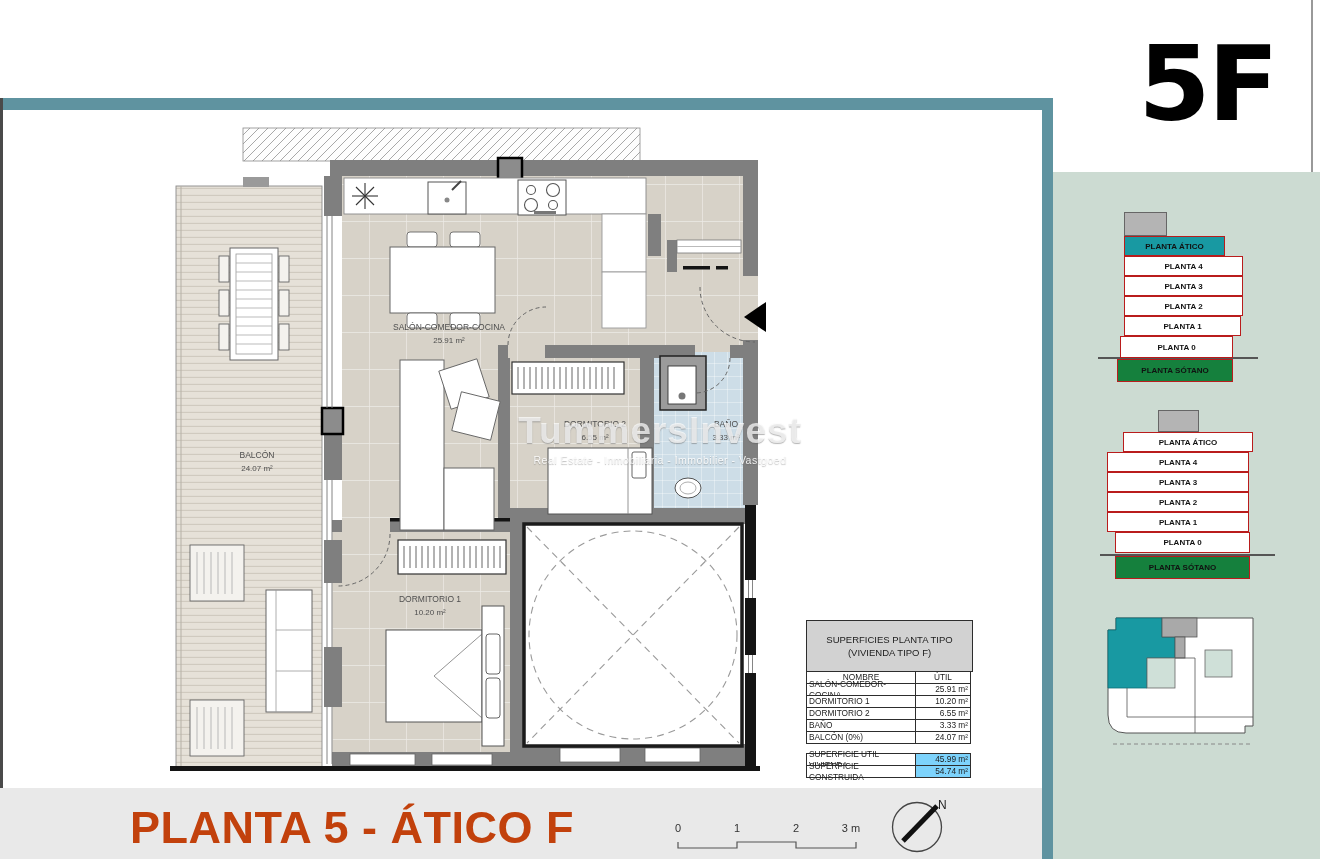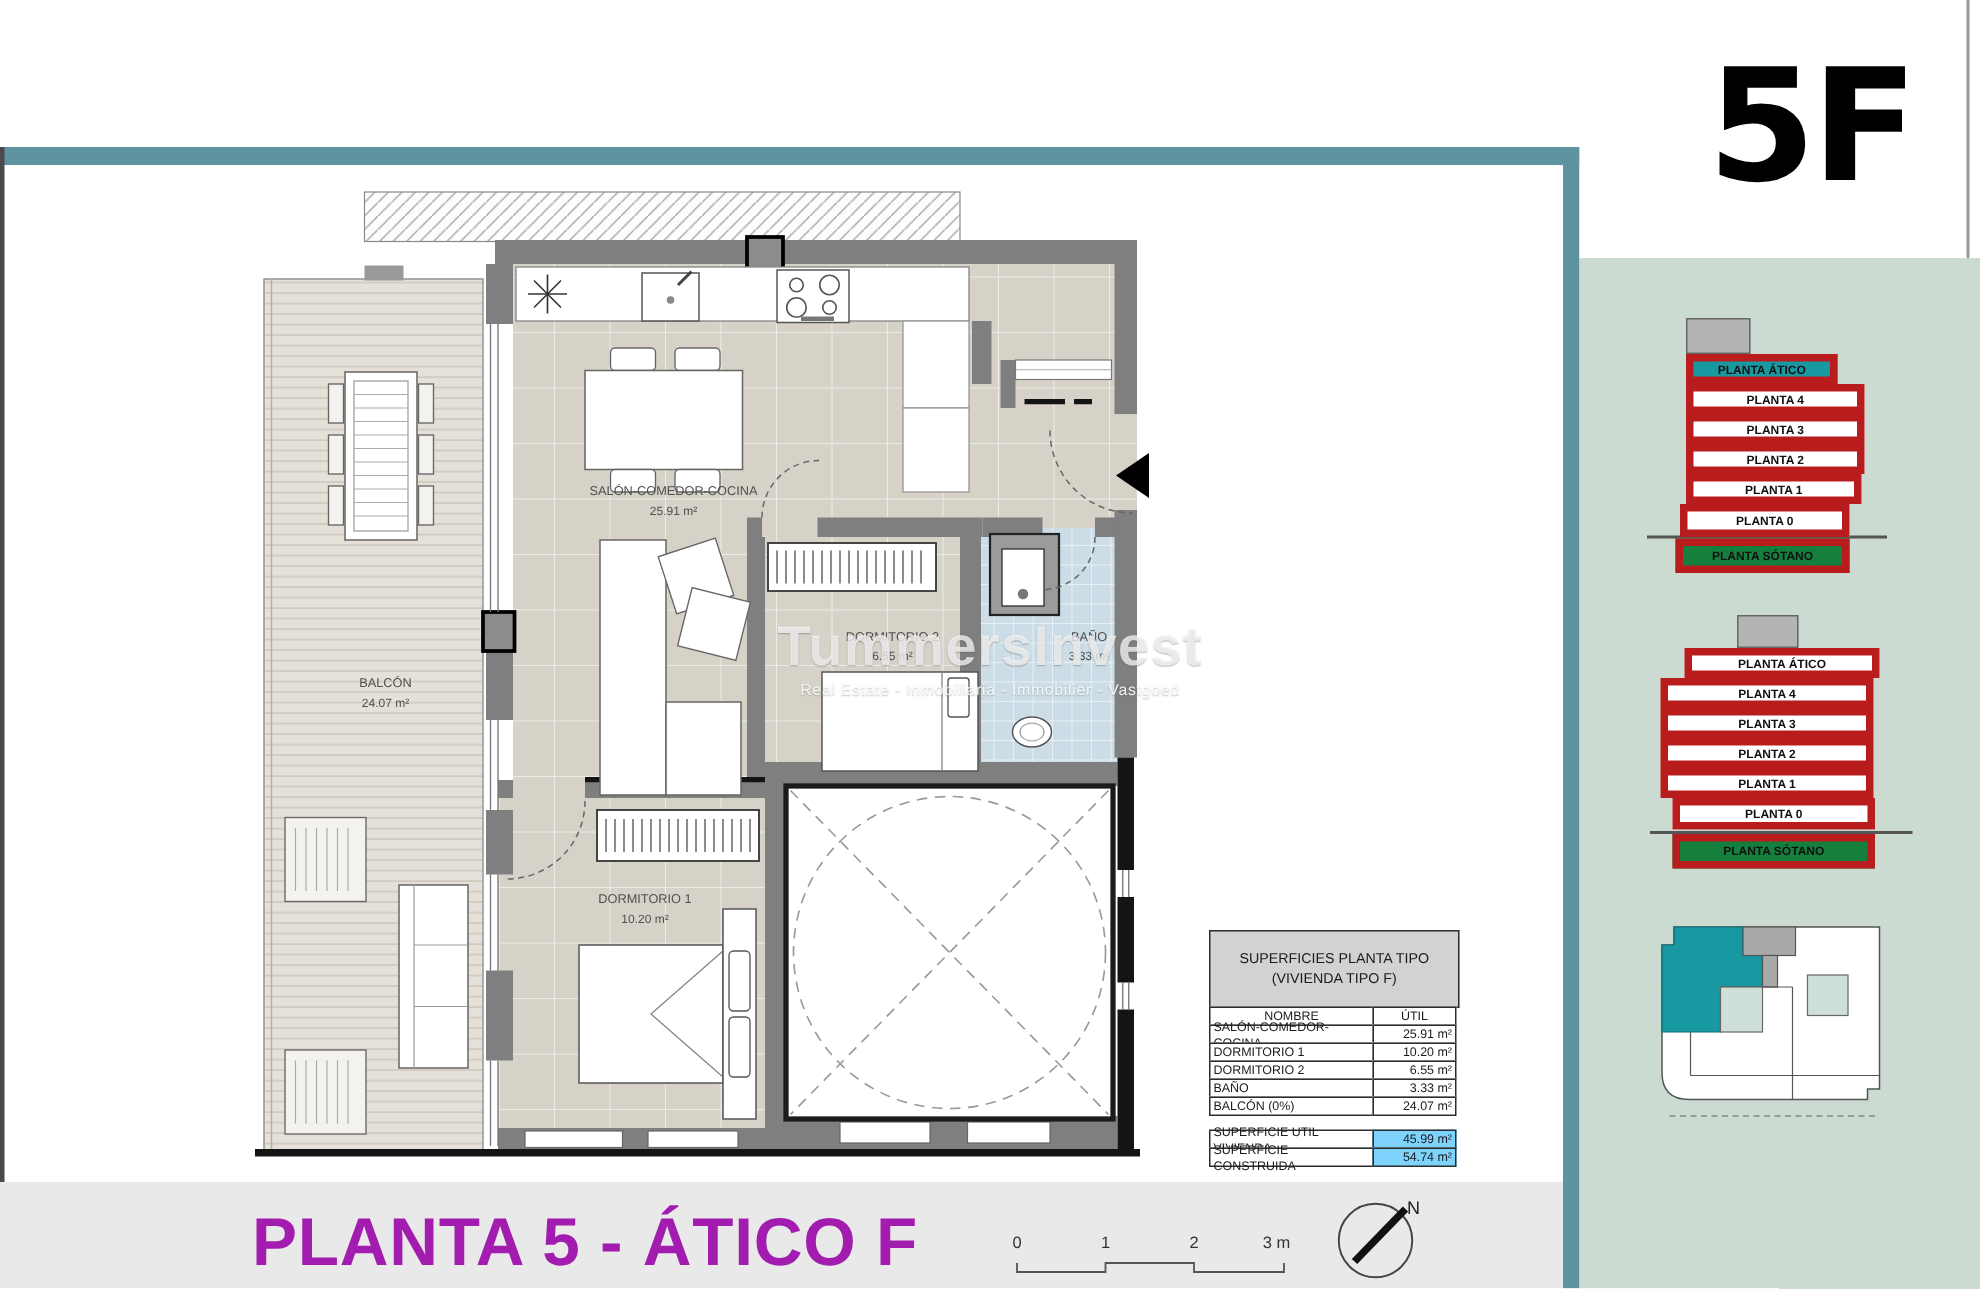--- a/index.html
+++ b/index.html
@@ -12,22 +12,22 @@
   .left-edge{left:0;top:98px;width:3px;height:690px;background:#4a4a4a;}
   .title-strip{left:0;top:788px;width:1042px;height:71px;background:#e9e9e9;}
   .sidebar-white{left:1053px;top:0;width:267px;height:172px;background:#ffffff;}
   .sidebar-green{left:1053px;top:172px;width:267px;height:687px;background:#ccdbd2;}
   .right-edge-line{left:1311px;top:0;width:2px;height:172px;background:#999;}
   
   .unit-code{left:1078px;top:0;width:258px;height:168px;display:flex;align-items:center;
      justify-content:center;font-family:"DejaVu Sans",sans-serif;font-weight:bold;
      font-size:104px;color:#000000;letter-spacing:-3px;padding-right:22px;}
   
-  .sheet-title{left:130px;top:802px;width:520px;text-align:center;font-size:45px;
-     font-weight:bold;color:#a21caf;letter-spacing:.5px;white-space:nowrap;}
+  .sheet-title{left:130px;top:802px;width:520px;text-align:left;font-size:45px;
+     font-weight:bold;color:#c2410c;letter-spacing:.5px;white-space:nowrap;}
   
   .rlabel{transform:translate(-50%,-50%);text-align:center;color:#4f4f4f;
      font-size:8.5px;line-height:13px;white-space:nowrap;z-index:4;}
   .rlabel .area{font-size:8px;}
   
   .wm{transform:translate(-50%,-50%);text-align:center;z-index:5;pointer-events:none;white-space:nowrap;}
   .wm-brand{font-size:37px;font-weight:bold;color:rgba(255,255,255,0.72);
      text-shadow:0 1px 1px rgba(90,90,90,0.45);letter-spacing:1px;}
   .wm-tag{font-size:10.5px;color:rgba(255,255,255,0.88);margin-top:2px;
      text-shadow:0 1px 1px rgba(90,90,90,0.4);letter-spacing:.5px;}
@@ -37,21 +37,21 @@
      text-align:center;font-size:9.5px;line-height:13px;padding:12px 0;}
   .trow{display:flex;}
   .tcell{box-sizing:border-box;border:1px solid #2d2d2d;margin-top:-1px;height:13px;
      line-height:11px;background:#fff;display:flex;align-items:center;}
   .tname{width:110px;padding-left:2px;}
   .tval{width:56px;margin-left:-1px;justify-content:flex-end;padding-right:2px;}
   .tcent{justify-content:center;padding:0;}
   .tgap{height:10px;}
   .torange{background:#7dd3fc;}
   
-  .lvl{position:absolute;box-sizing:border-box;border:5px solid #b91c1c;background:#fff;
+  .lvl{position:absolute;box-sizing:border-box;border:1px solid #b91c1c;background:#fff;
      display:flex;align-items:center;justify-content:center;font-size:8px;font-weight:bold;
      color:#111;white-space:nowrap;z-index:3;}
   .lvl-hl{background:#1899a2;}
   .lvl-gray{background:#15803d;}
   .cap{position:absolute;background:#b4b4b4;border:1px solid #666;box-sizing:border-box;z-index:3;}
   .gline{position:absolute;background:#555;height:2px;z-index:2;}
   svg.overlay{position:absolute;left:0;top:0;z-index:2;}
 </style>
 </head>
 <body>

